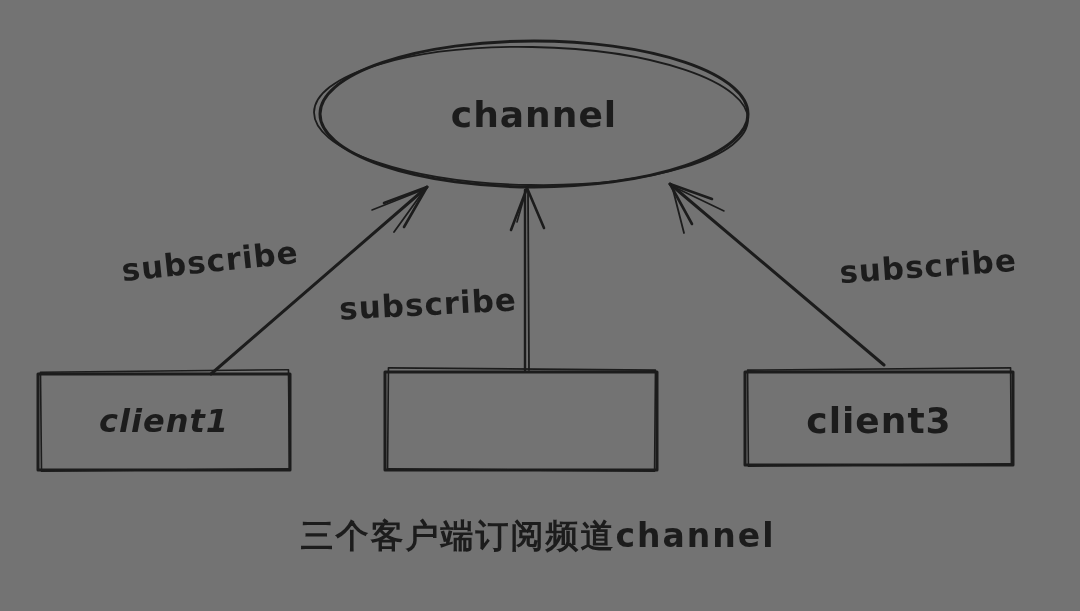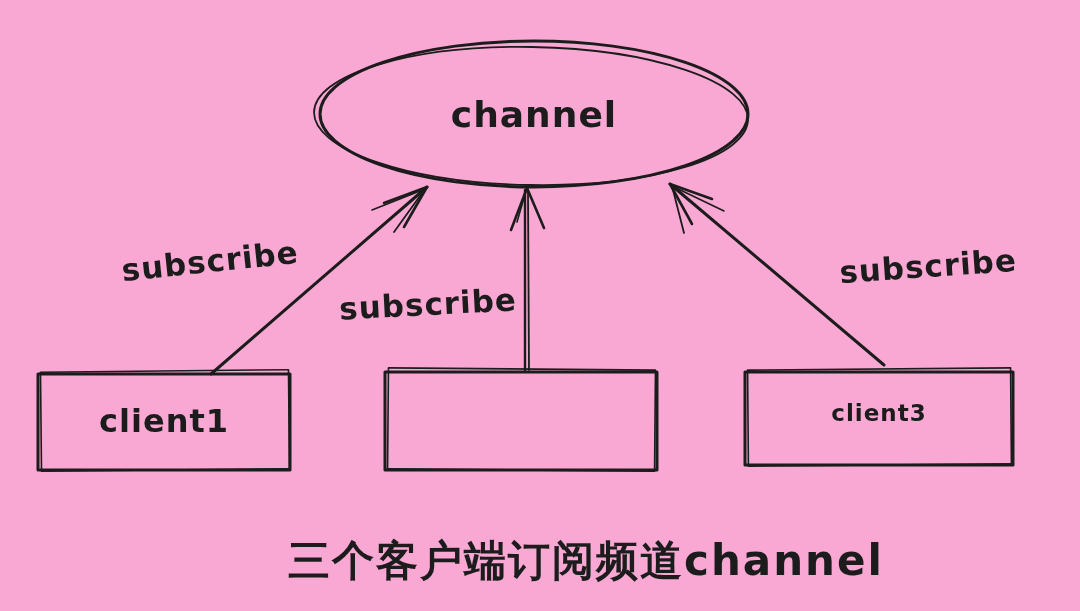--- a/index.html
+++ b/index.html
@@ -1,42 +1,42 @@
 <!DOCTYPE html>
 <html><head>
 <meta charset="utf-8">
 <style>
   html, body { margin: 0; padding: 0; background: #ffffff; }
   #canvas {
     position: relative;
     width: 1080px;
     height: 611px;
-    background: #f9a8d4;
+    background: #737373;
     overflow: hidden;
     font-family: "DejaVu Sans", sans-serif;
     color: #1c1c1c;
   }
   #sketch-svg { position: absolute; left: 0; top: 0; width: 1080px; height: 611px; }
   .lbl {
     position: absolute;
     text-align: center;
     font-weight: bold;
     color: #1c1c1c;
     white-space: nowrap;
     letter-spacing: 1px;
     transform-origin: center center;
   }
   .channel-lbl   { left: 414px; top: 94px;  width: 240px; font-size: 36px; }
-  .client1-lbl   { left: 44px;  top: 402px; width: 240px; font-size: 32px; }
+  .client1-lbl   { left: 44px;  top: 402px; width: 240px; font-size: 32px; font-style: italic; }
   .client2-lbl   { left: 401px; top: 402px; width: 240px; font-size: 32px; }
-  .client3-lbl   { left: 759px; top: 400px; width: 240px; font-size: 23px; }
+  .client3-lbl   { left: 759px; top: 400px; width: 240px; font-size: 36px; }
   .sub1-lbl      { left: 90px;  top: 243px; width: 240px; font-size: 31px; transform: rotate(-6deg); }
   .sub2-lbl      { left: 308px; top: 286px; width: 240px; font-size: 31px; transform: rotate(-3deg); }
   .sub3-lbl      { left: 808px; top: 248px; width: 240px; font-size: 31px; transform: rotate(-4deg); }
-  .caption-lbl   { left: 288px; top: 533px; width: 500px; font-size: 42px; letter-spacing: 2px; }
+  .caption-lbl   { left: 288px; top: 514px; width: 500px; font-size: 33px; letter-spacing: 2px; }
   .stroke { fill: none; stroke: #1c1c1c; stroke-linecap: round; stroke-linejoin: round; }
 </style>
 </head>
 <body>
 
 <div id="canvas">
 
   <svg id="sketch-svg" viewBox="0 0 1080 611" xmlns="http://www.w3.org/2000/svg">
 
     <g>

